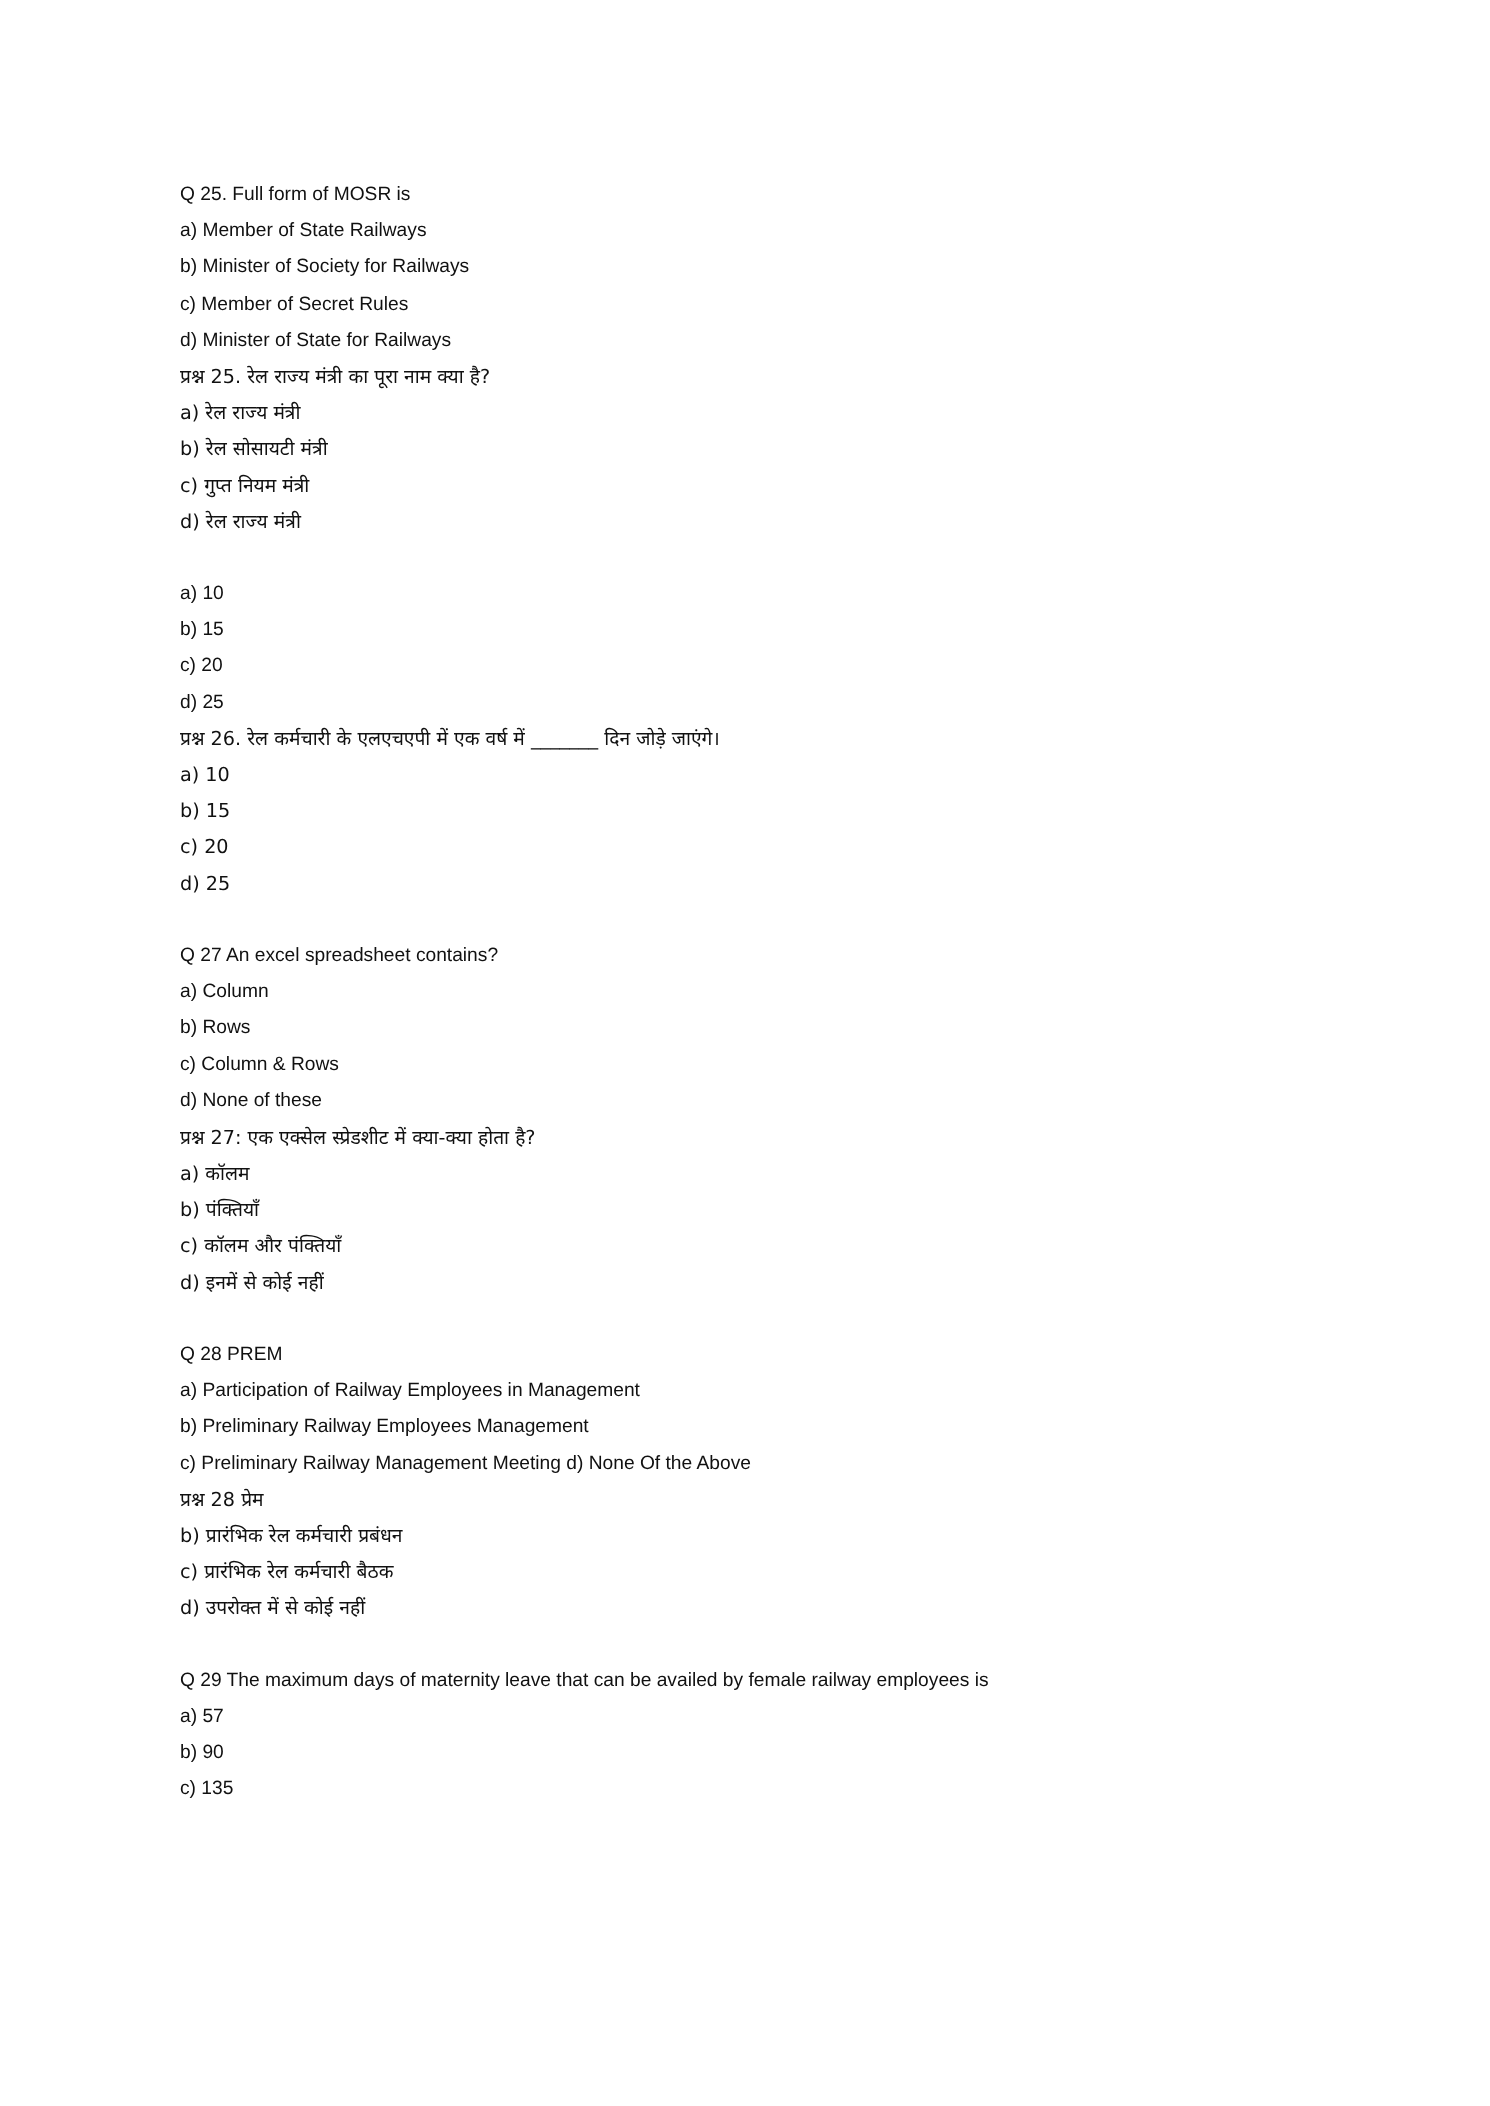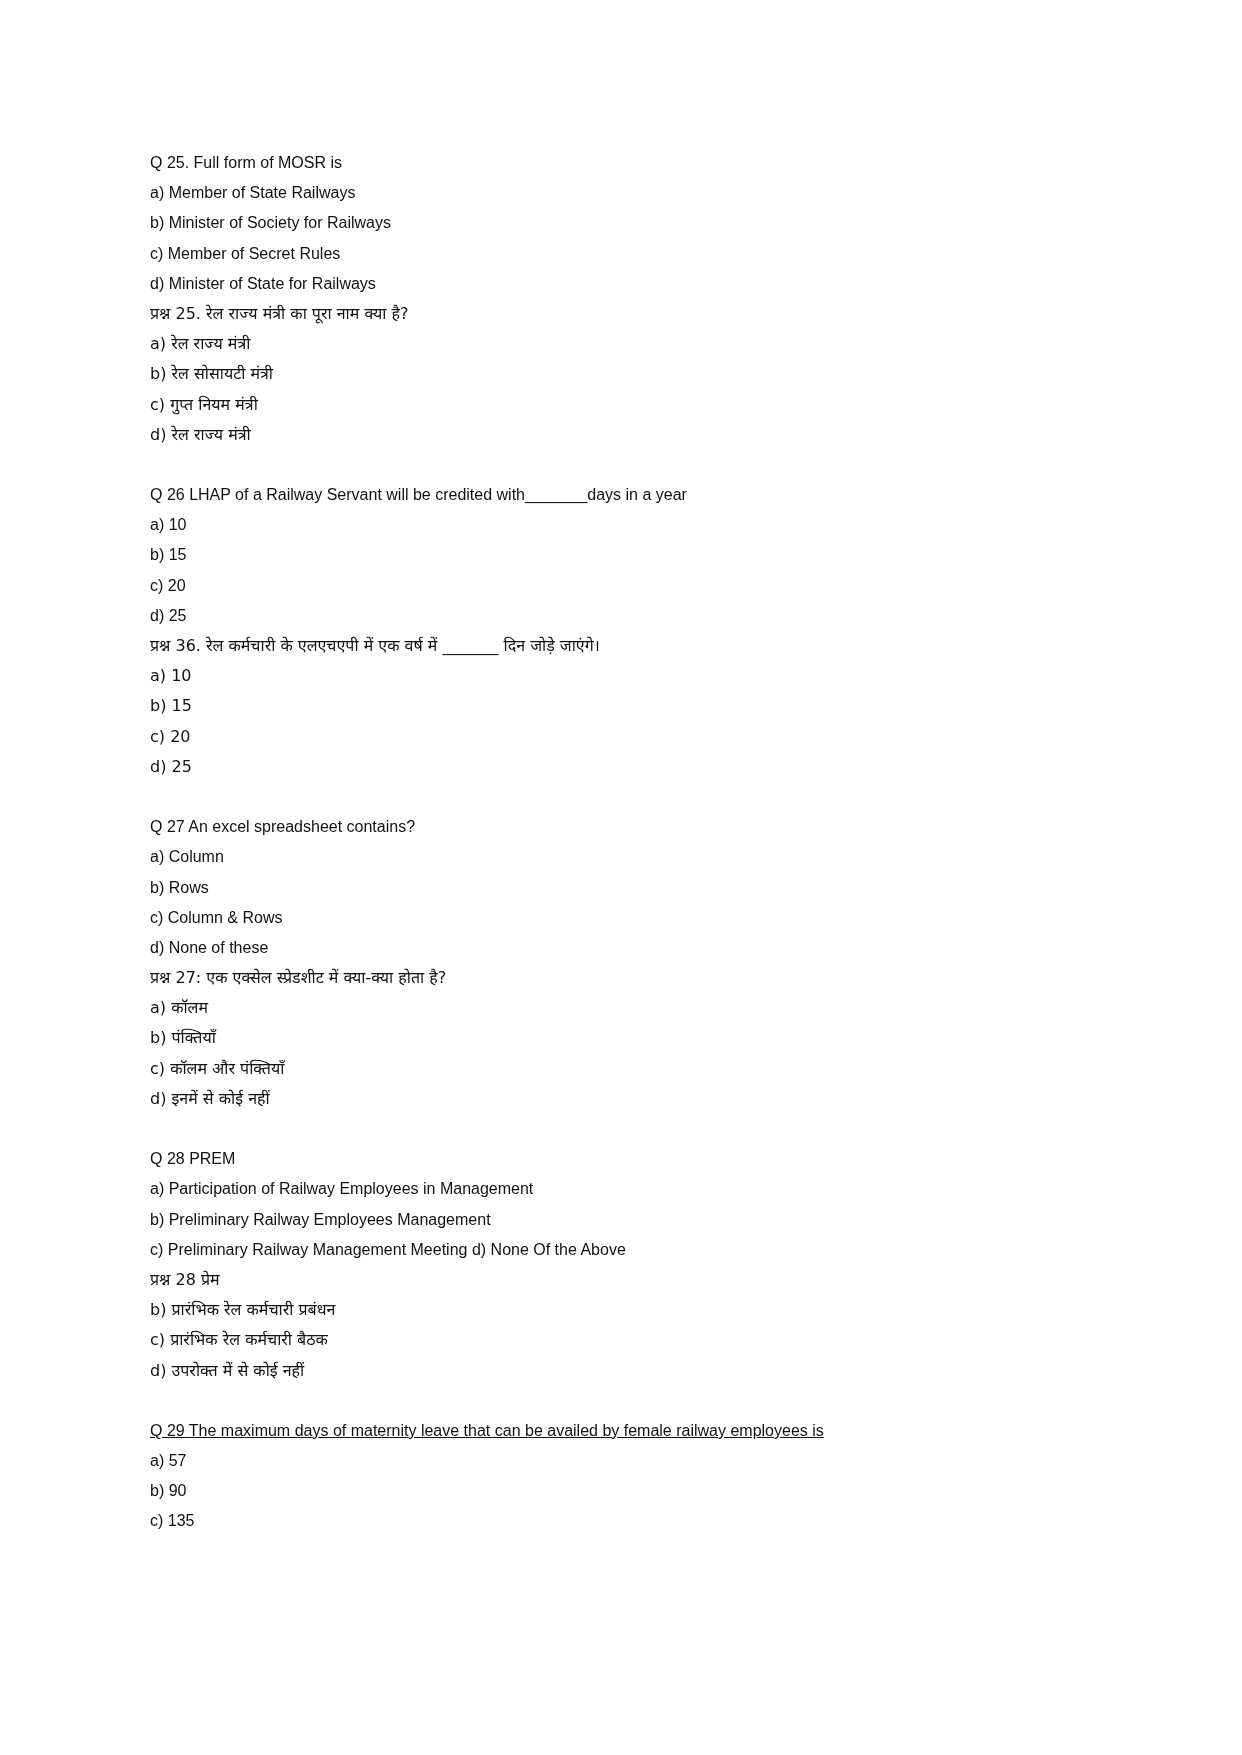--- a/index.html
+++ b/index.html
@@ -24,26 +24,25 @@
     <div class="line">d) Minister of State for Railways</div>
     <div class="line hi">प्रश्न 25. रेल राज्य मंत्री का पूरा नाम क्या है?</div>
     <div class="line hi">a) रेल राज्य मंत्री</div>
     <div class="line hi">b) रेल सोसायटी मंत्री</div>
     <div class="line hi">c) गुप्त नियम मंत्री</div>
     <div class="line hi">d) रेल राज्य मंत्री</div>
   </section>
   <div class="gap"></div>
 
   <section>
-    <div class="line">Q 26 LHAP of a Railway Servant will be credited with_______days in a year</div>
     <div class="line">a) 10</div>
     <div class="line">b) 15</div>
     <div class="line">c) 20</div>
     <div class="line">d) 25</div>
-    <div class="line hi">प्रश्न 36. रेल कर्मचारी के एलएचएपी में एक वर्ष में _______ दिन जोड़े जाएंगे।</div>
+    <div class="line hi">प्रश्न 26. रेल कर्मचारी के एलएचएपी में एक वर्ष में _______ दिन जोड़े जाएंगे।</div>
     <div class="line hi">a) 10</div>
     <div class="line hi">b) 15</div>
     <div class="line hi">c) 20</div>
     <div class="line hi">d) 25</div>
   </section>
   <div class="gap"></div>
 
   <section>
     <div class="line">Q 27 An excel spreadsheet contains?</div>
     <div class="line">a) Column</div>
@@ -64,19 +63,19 @@
     <div class="line">b) Preliminary Railway Employees Management</div>
     <div class="line">c) Preliminary Railway Management Meeting d) None Of the Above</div>
     <div class="line hi">प्रश्न 28 प्रेम</div>
     <div class="line hi">b) प्रारंभिक रेल कर्मचारी प्रबंधन</div>
     <div class="line hi">c) प्रारंभिक रेल कर्मचारी बैठक</div>
     <div class="line hi">d) उपरोक्त में से कोई नहीं</div>
   </section>
   <div class="gap"></div>
 
   <section>
-    <div class="line wrap" style="width:850px;text-decoration:underline;">Q 29 The maximum days of maternity leave that can be availed by female railway employees is</div>
+    <div class="line wrap" style="width:850px;">Q 29 The maximum days of maternity leave that can be availed by female railway employees is</div>
     <div class="line">a) 57</div>
     <div class="line">b) 90</div>
     <div class="line">c) 135</div>
   </section>
 
 </div>
 
 </body></html>

